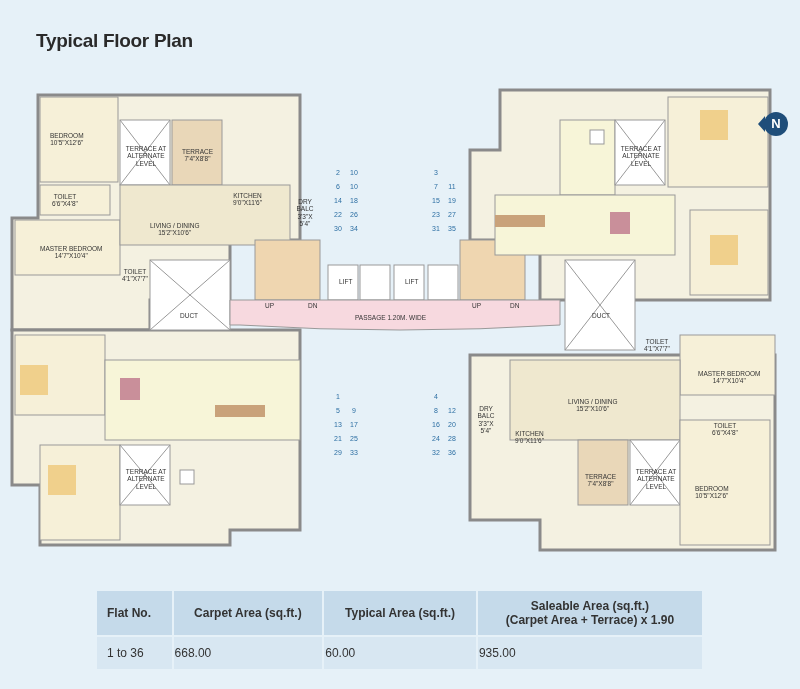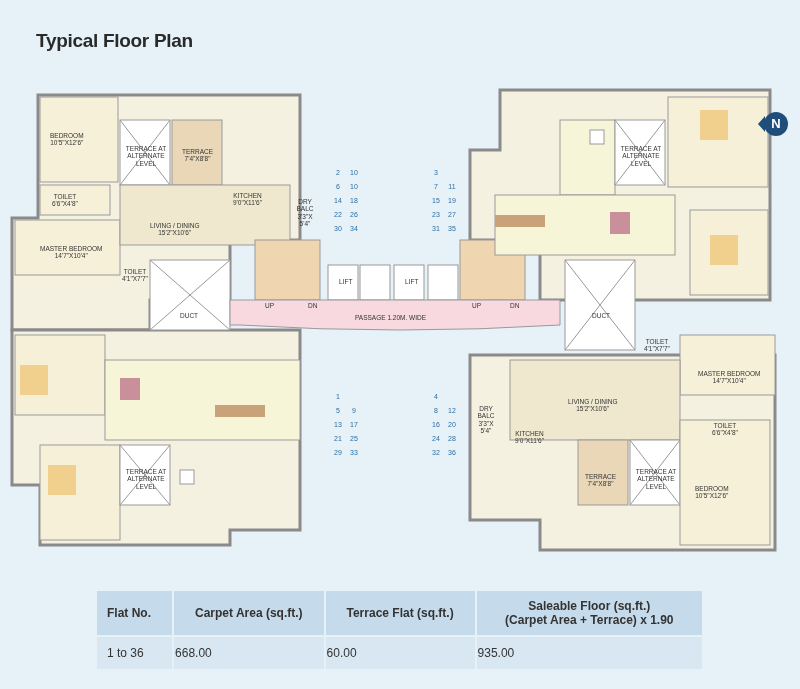--- a/index.html
+++ b/index.html
@@ -215,23 +215,23 @@
   </div>
 
   <div class="north">N</div>
 </div>
 
 <table class="area">
   <thead>
     <tr>
       <th>Flat No.</th>
       <th>Carpet Area (sq.ft.)</th>
-      <th>Terrace Flat (sq.ft.)</th>
+      <th>Typical Area (sq.ft.)</th>
       <th>
-          <div>Saleable Floor (sq.ft.)</div>
+          <div>Saleable Area (sq.ft.)</div>
           <div>(Carpet Area + Terrace) x 1.90</div>
         </th>
     </tr>
   </thead>
   <tbody>
     <tr>
       <td>1 to 36</td>
       <td>668.00</td>
       <td>60.00</td>
       <td>935.00</td>

